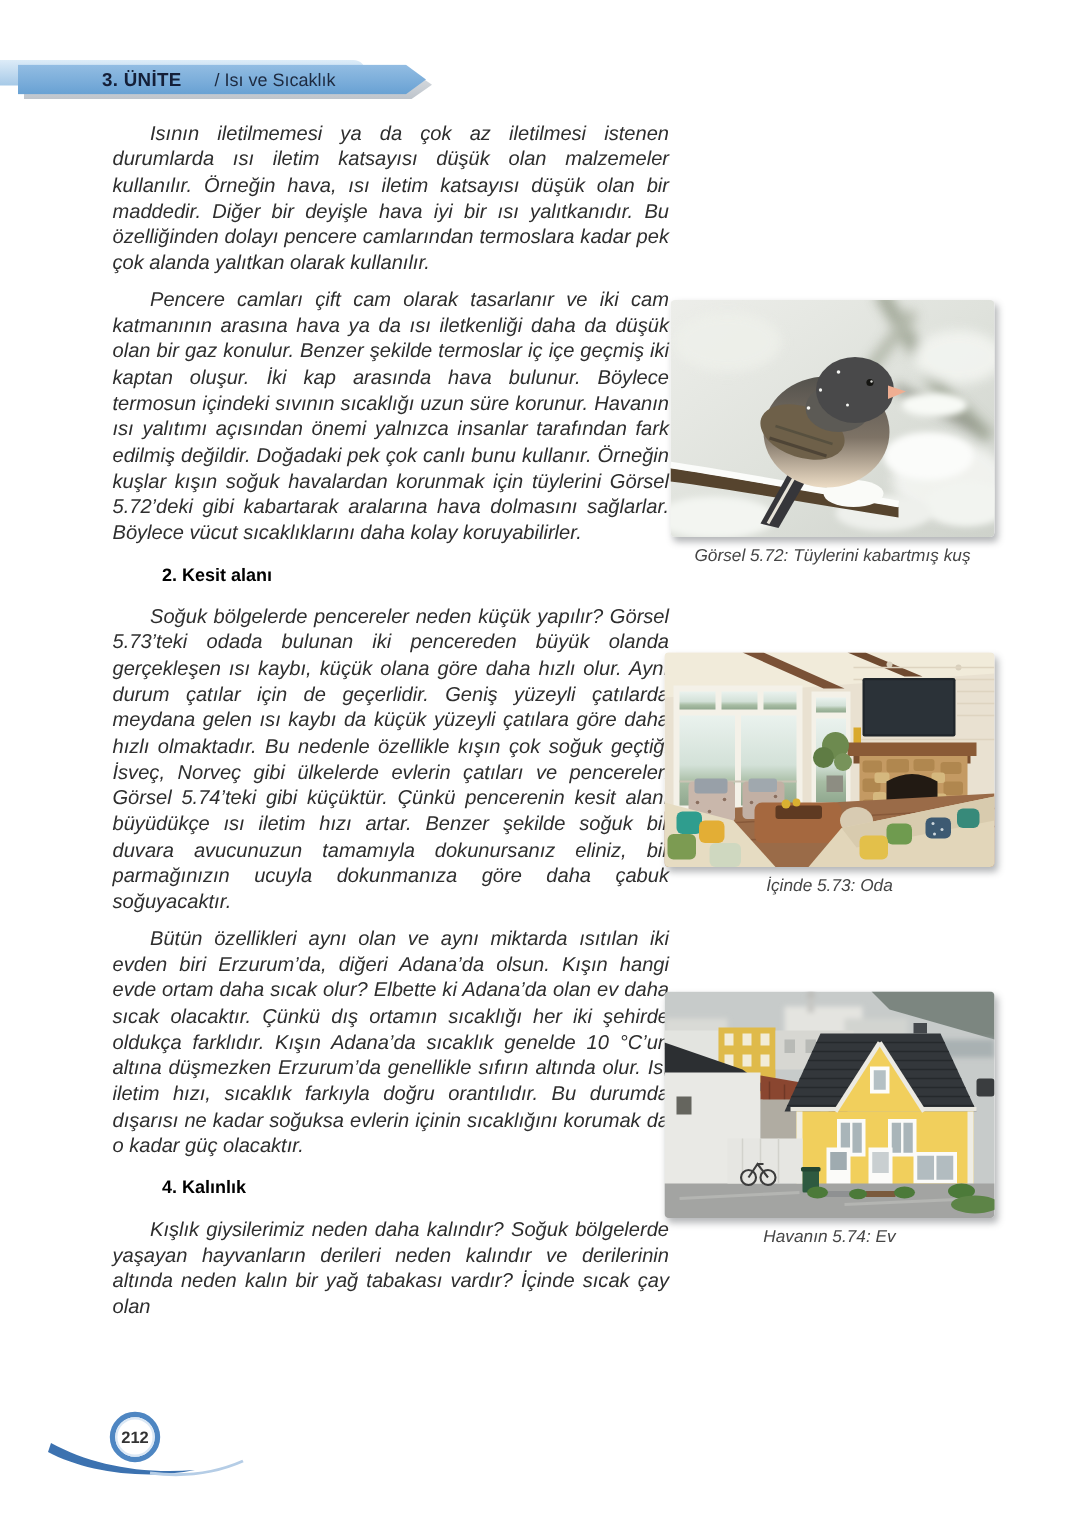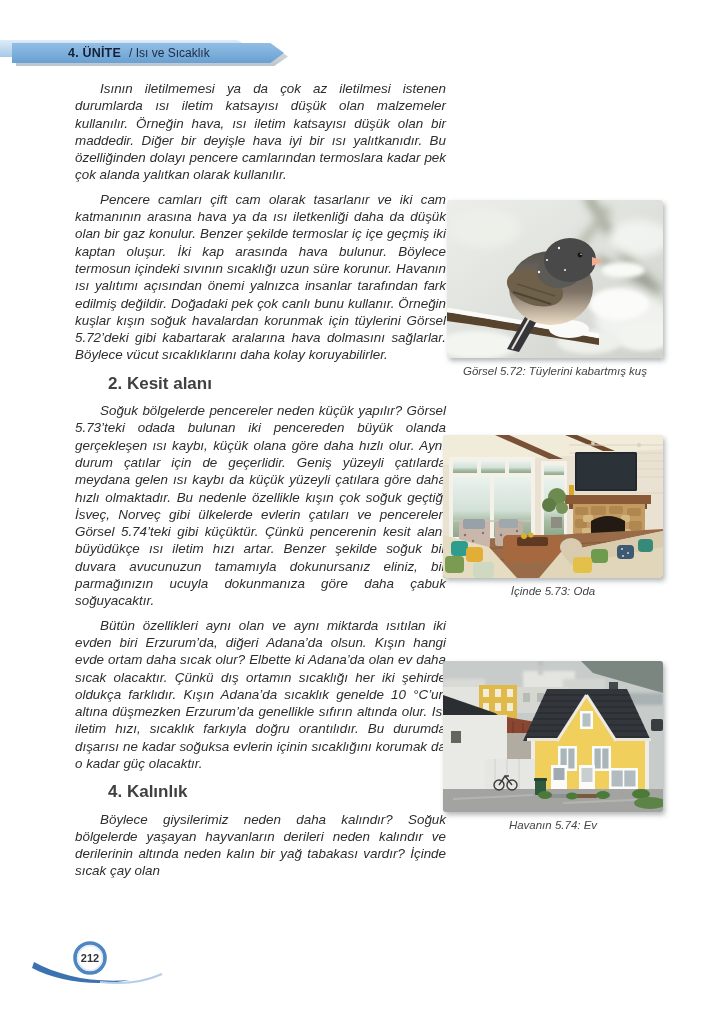--- a/index.html
+++ b/index.html
@@ -11,27 +11,27 @@
   .banner .shadow{position:absolute;left:16px;top:11px;width:272px;height:19px;
       background:linear-gradient(180deg,#d8dce0,#b7bec6);
       clip-path:polygon(0 0,95% 0,100% 50%,95% 100%,0 100%);opacity:.9;}
   .banner .light{position:absolute;left:0;top:4px;width:244px;height:17px;
       background:linear-gradient(180deg,#ddecf8,#a6c9e7);border-radius:0 9px 9px 0;}
   .banner .main{position:absolute;left:12px;top:7px;width:272px;height:20px;
       background:linear-gradient(180deg,#93bde3,#68a1d3);
       clip-path:polygon(0 0,95% 0,100% 50%,95% 100%,0 100%);
       display:flex;align-items:center;padding-left:56px;box-sizing:border-box;white-space:nowrap;}
   .banner .unit{font-weight:bold;color:#141f38;font-size:12.5px;letter-spacing:.2px;}
-  .banner .topic{color:#1d2a40;font-size:12px;margin-left:8px;}
+  .banner .topic{color:#1d2a40;font-size:12px;margin-left:22px;}
 
   
   .text-col{position:absolute;left:75px;top:80px;width:371px;color:#2e2e2e;
       font-size:13.4px;line-height:17.3px;text-align:justify;hyphens:auto;}
   .text-col p{margin:0 0 7px 0;text-indent:25px;font-style:italic;}
-  .text-col h3{margin:11px 0 10px 33px;font-size:17px;color:#404040;font-weight:bold;text-indent:0;}
+  .text-col h3{margin:11px 0 10px 33px;font-size:12px;color:#000000;font-weight:bold;text-indent:0;}
 
   
   figure{position:absolute;margin:0;}
   .photo{display:block;border-radius:3px;box-shadow:2px 3px 5px rgba(90,95,100,.45);}
   figcaption{margin-top:7px;text-align:center;font-style:italic;font-size:11.5px;color:#454545;}
   #fig-bird{left:447px;top:200px;width:216px;}
   #fig-room{left:443px;top:435px;width:220px;}
   #fig-house{left:443px;top:661px;width:220px;}
 
   
@@ -39,33 +39,33 @@
 </style>
 </head>
 <body>
 
 <div class="page">
 
   <div class="banner">
     <div class="shadow"></div>
     <div class="light"></div>
     <div class="main">
-      <span class="unit">4. ÜNİTE</span>
+      <span class="unit">3. ÜNİTE</span>
       <span class="topic">/ Isı ve Sıcaklık</span>
     </div>
   </div>
 
   <div class="text-col">
     <p>Isının iletilmemesi ya da çok az iletilmesi istenen durumlarda ısı iletim katsayısı düşük olan malzemeler kullanılır. Örneğin hava, ısı iletim katsayısı düşük olan bir maddedir. Diğer bir deyişle hava iyi bir ısı yalıtkanıdır. Bu özelliğinden dolayı pencere camlarından termoslara kadar pek çok alanda yalıtkan olarak kullanılır.</p>
     <p>Pencere camları çift cam olarak tasarlanır ve iki cam katmanının arasına hava ya da ısı iletkenliği daha da düşük olan bir gaz konulur. Benzer şekilde termoslar iç içe geçmiş iki kaptan oluşur. İki kap arasında hava bulunur. Böylece termosun içindeki sıvının sıcaklığı uzun süre korunur. Havanın ısı yalıtımı açısından önemi yalnızca insanlar tarafından fark edilmiş değildir. Doğadaki pek çok canlı bunu kullanır. Örneğin kuşlar kışın soğuk havalardan korunmak için tüylerini Görsel 5.72’deki gibi kabartarak aralarına hava dolmasını sağlarlar. Böylece vücut sıcaklıklarını daha kolay koruyabilirler.</p>
     <h3>2. Kesit alanı</h3>
     <p>Soğuk bölgelerde pencereler neden küçük yapılır? Görsel 5.73’teki odada bulunan iki pencereden büyük olanda gerçekleşen ısı kaybı, küçük olana göre daha hızlı olur. Aynı durum çatılar için de geçerlidir. Geniş yüzeyli çatılarda meydana gelen ısı kaybı da küçük yüzeyli çatılara göre daha hızlı olmaktadır. Bu nedenle özellikle kışın çok soğuk geçtiği İsveç, Norveç gibi ülkelerde evlerin çatıları ve pencereleri Görsel 5.74’teki gibi küçüktür. Çünkü pencerenin kesit alanı büyüdükçe ısı iletim hızı artar. Benzer şekilde soğuk bir duvara avucunuzun tamamıyla dokunursanız eliniz, bir parmağınızın ucuyla dokunmanıza göre daha çabuk soğuyacaktır.</p>
     <p>Bütün özellikleri aynı olan ve aynı miktarda ısıtılan iki evden biri Erzurum’da, diğeri Adana’da olsun. Kışın hangi evde ortam daha sıcak olur? Elbette ki Adana’da olan ev daha sıcak olacaktır. Çünkü dış ortamın sıcaklığı her iki şehirde oldukça farklıdır. Kışın Adana’da sıcaklık genelde 10 °C’un altına düşmezken Erzurum’da genellikle sıfırın altında olur. Isı iletim hızı, sıcaklık farkıyla doğru orantılıdır. Bu durumda dışarısı ne kadar soğuksa evlerin içinin sıcaklığını korumak da o kadar güç olacaktır.</p>
     <h3>4. Kalınlık</h3>
-    <p>Böylece giysilerimiz neden daha kalındır? Soğuk bölgelerde yaşayan hayvanların derileri neden kalındır ve derilerinin altında neden kalın bir yağ tabakası vardır? İçinde sıcak çay olan</p>
+    <p>Kışlık giysilerimiz neden daha kalındır? Soğuk bölgelerde yaşayan hayvanların derileri neden kalındır ve derilerinin altında neden kalın bir yağ tabakası vardır? İçinde sıcak çay olan</p>
   </div>
 
   <figure id="fig-bird">
     <svg class="photo" width="216" height="158" viewBox="0 0 216 158">
       <defs>
         <linearGradient id="snowbg" x1="0" y1="0" x2="1" y2="1">
           <stop offset="0" stop-color="#edeeea"></stop>
             <stop offset=".5" stop-color="#dfe2dc"></stop>
             <stop offset="1" stop-color="#ced2cb"></stop>
         </linearGradient>

